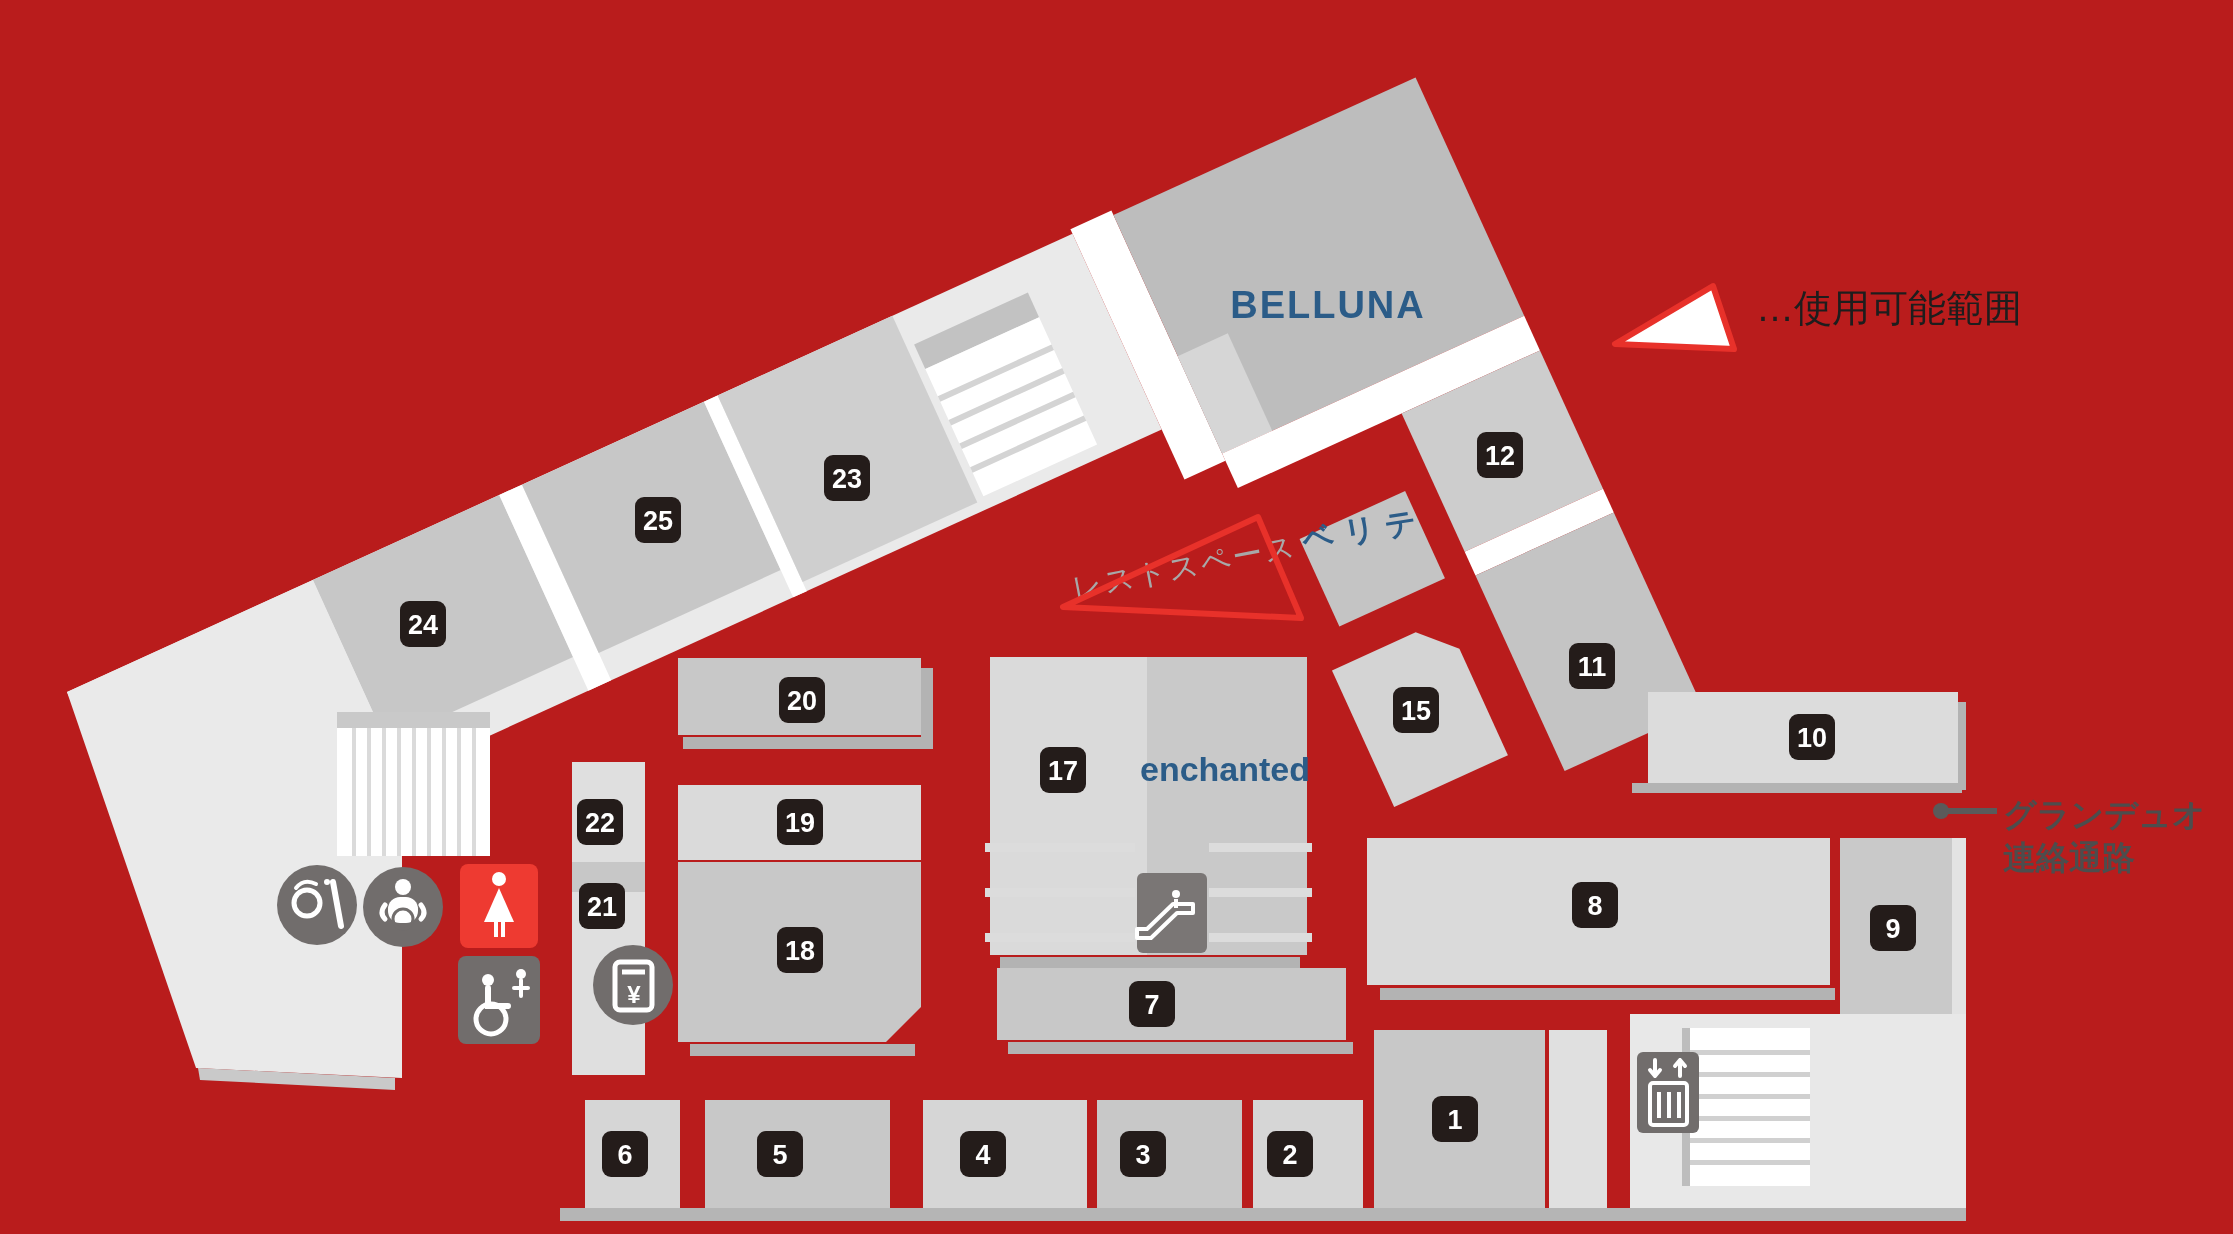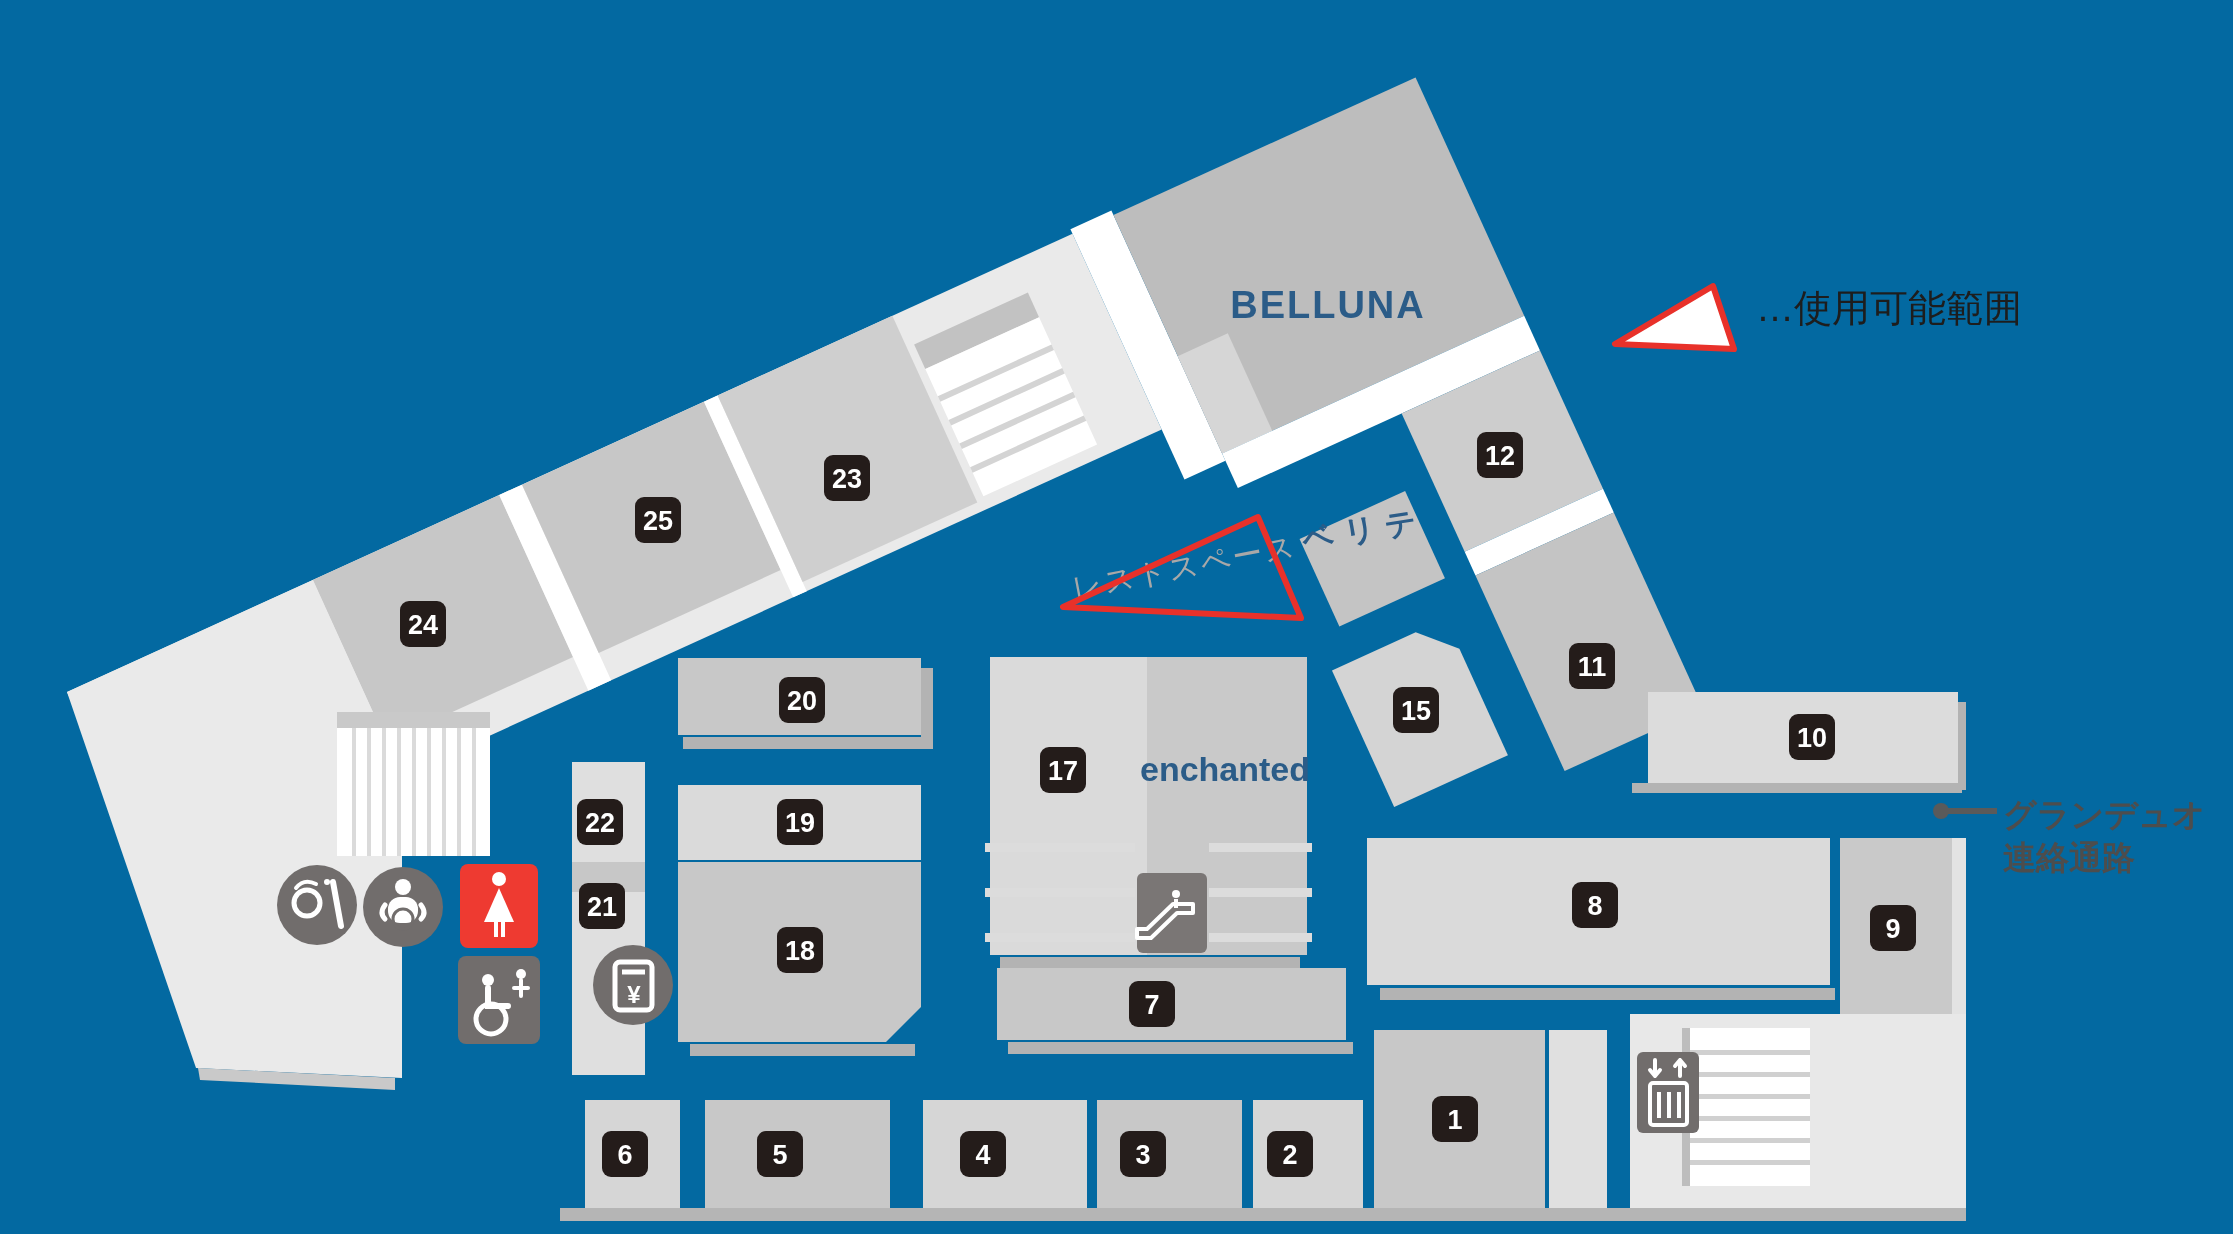--- a/index.html
+++ b/index.html
@@ -1,16 +1,16 @@
 <!DOCTYPE html>
 <html><head>
 <meta charset="utf-8">
 <style>
   html,body{margin:0;padding:0;background:#ffffff;}
-  .stage{position:relative;width:2233px;height:1234px;background:#0369a1;overflow:hidden;}
+  .stage{position:relative;width:2233px;height:1234px;background:#b91c1c;overflow:hidden;}
   svg text{font-family:"Liberation Sans","DejaVu Sans",sans-serif;}
   .badge-num{font-weight:bold;font-size:27px;fill:#ffffff;}
   .blue-label{fill:#2b5c88;font-weight:bold;}
   .gray-label{fill:#a8a8a8;}
   .legend-label{fill:#1d1d1d;font-size:38px;}
   .granduo-label{fill:#4d4d4d;font-size:33px;font-weight:600;}
 </style>
 </head>
 <body>
 

